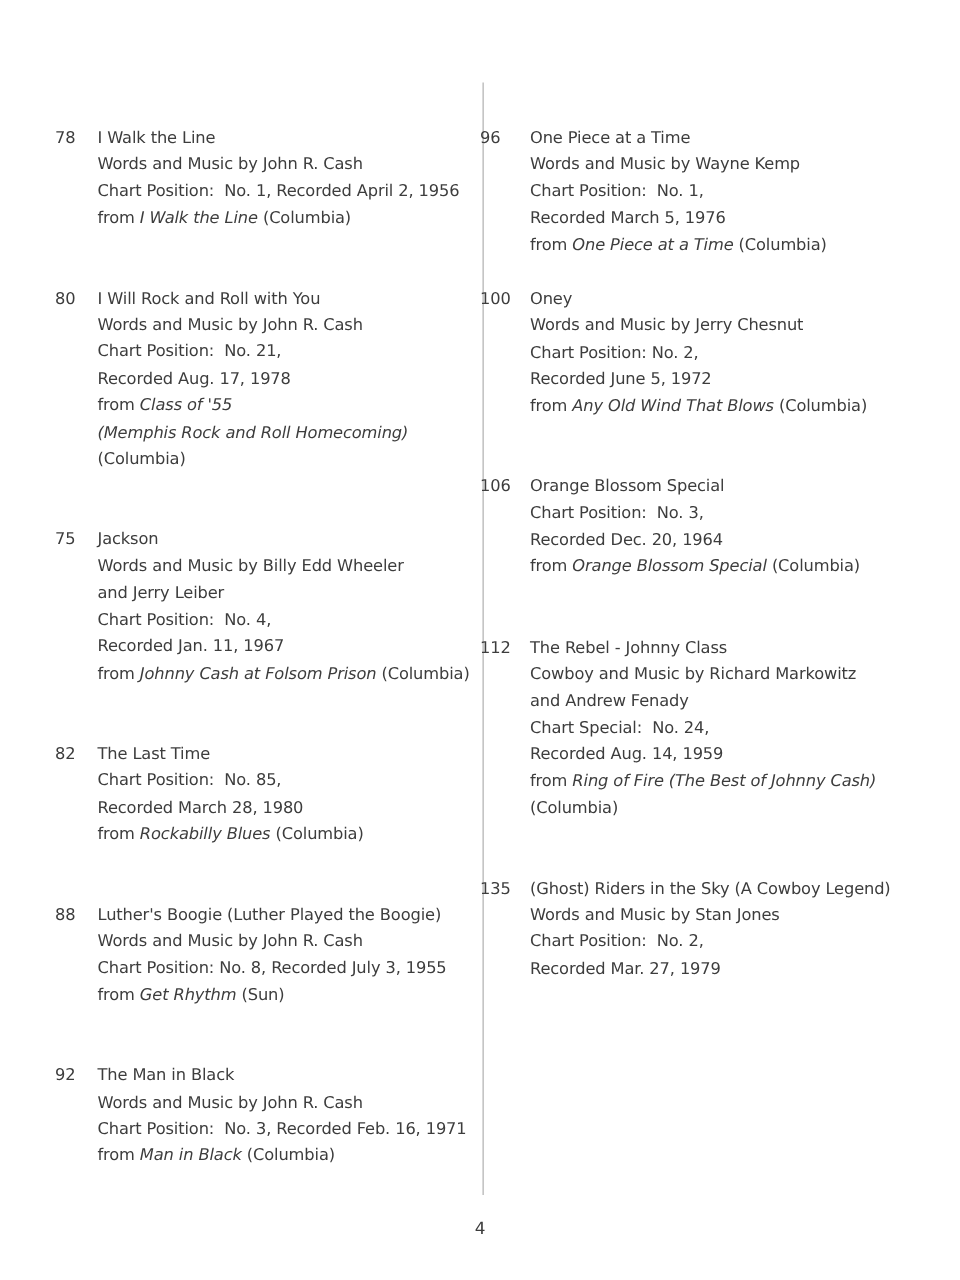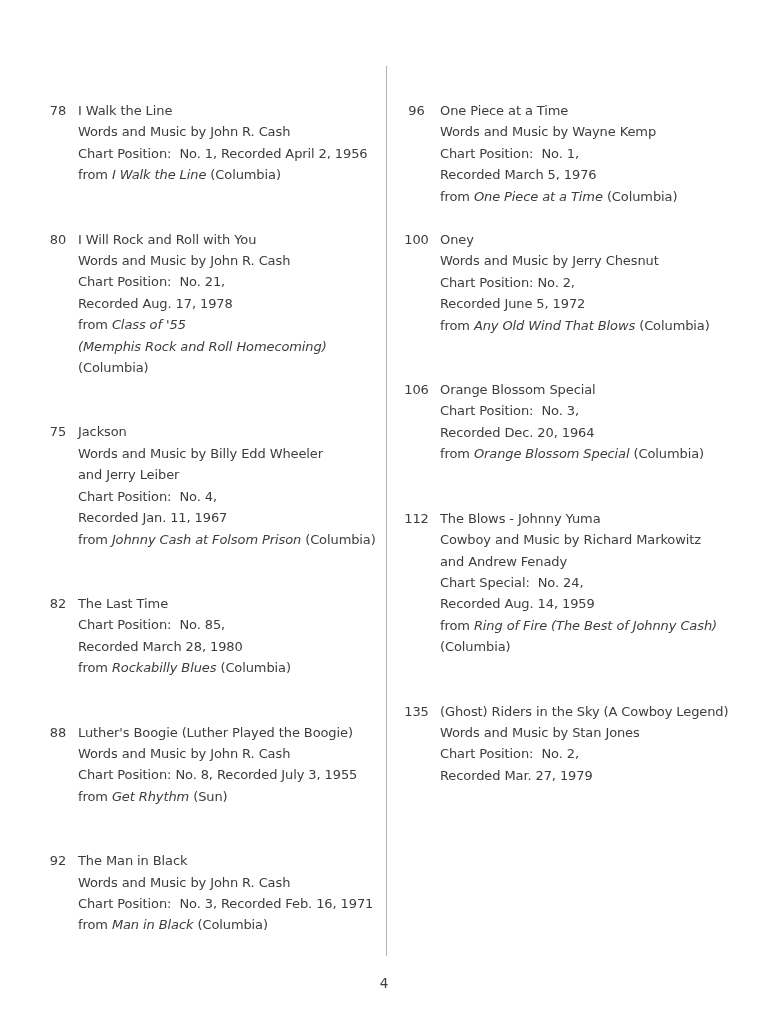--- a/index.html
+++ b/index.html
@@ -2,25 +2,25 @@
 <html><head>
 <meta charset="utf-8">
 <style>
   html,body{margin:0;padding:0}
   body{
     width:768px;height:1024px;background:#ffffff;position:relative;overflow:hidden;
     font-family:"DejaVu Sans","Liberation Sans",sans-serif;color:#3d3d3d;
   }
   .col{position:absolute;top:100px}
   .col-left{left:44px;width:332px;--numw:28px;--gap:6px}
-  .col-right{left:400px;width:360px;--numw:33px;--gap:7px}
+  .col-right{left:384px;width:360px;--numw:33px;--gap:7px}
   .entry{display:grid;grid-template-columns:var(--numw) 1fr;column-gap:var(--gap);margin-bottom:43px}
   .col-right .entry:first-child{margin-bottom:22px}
   .entry:last-child{margin-bottom:0}
-  .num{text-align:center}
+  .num{text-align:left}
   .num,.title,.line{
     font-size:13px;line-height:21.4px;letter-spacing:-0.1px;white-space:pre;
   }
   .line em{font-style:italic}
   .divider{position:absolute;left:386px;top:66px;width:1px;height:890px;background:#b3b3b3}
   .page-number{
     position:absolute;top:975px;left:0;width:768px;text-align:center;
     font-size:13.5px;color:#3d3d3d;
   }
 </style>
@@ -115,21 +115,21 @@
       <div class="body">
         <div class="title">Orange Blossom Special</div>
         <div class="line"><span>Chart Position:  No. 3,</span></div>
         <div class="line"><span>Recorded Dec. 20, 1964</span></div>
         <div class="line"><span>from </span><em>Orange Blossom Special</em><span> (Columbia)</span></div>
       </div>
     </div>
     <div class="entry">
       <div class="num">112</div>
       <div class="body">
-        <div class="title">The Blows - Johnny Yuma</div>
+        <div class="title">The Rebel - Johnny Class</div>
         <div class="line"><span>Cowboy and Music by Richard Markowitz</span></div>
         <div class="line"><span>and Andrew Fenady</span></div>
         <div class="line"><span>Chart Special:  No. 24,</span></div>
         <div class="line"><span>Recorded Aug. 14, 1959</span></div>
         <div class="line"><span>from </span><em>Ring of Fire (The Best of Johnny Cash)</em></div>
         <div class="line"><span>(Columbia)</span></div>
       </div>
     </div>
     <div class="entry">
       <div class="num">135</div>

